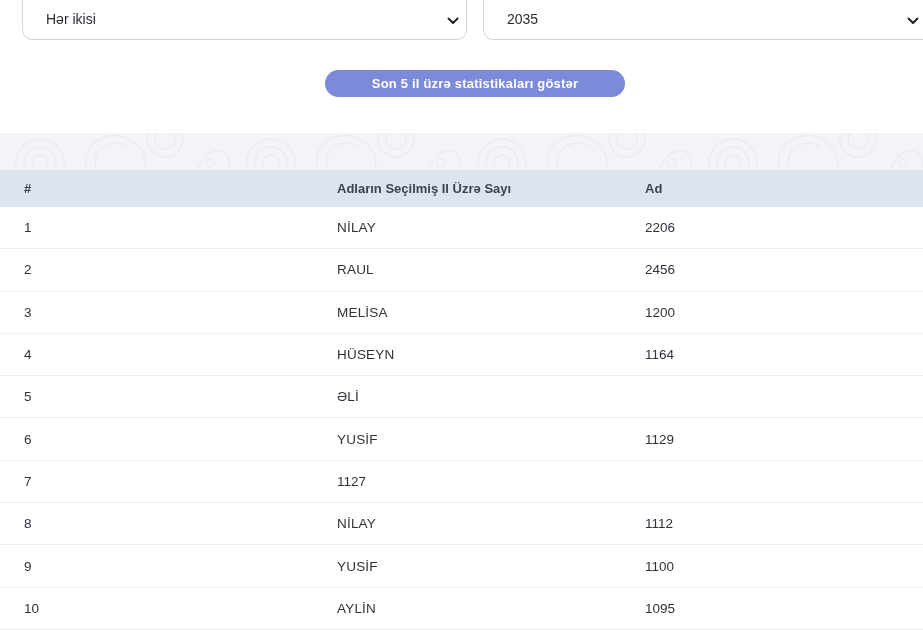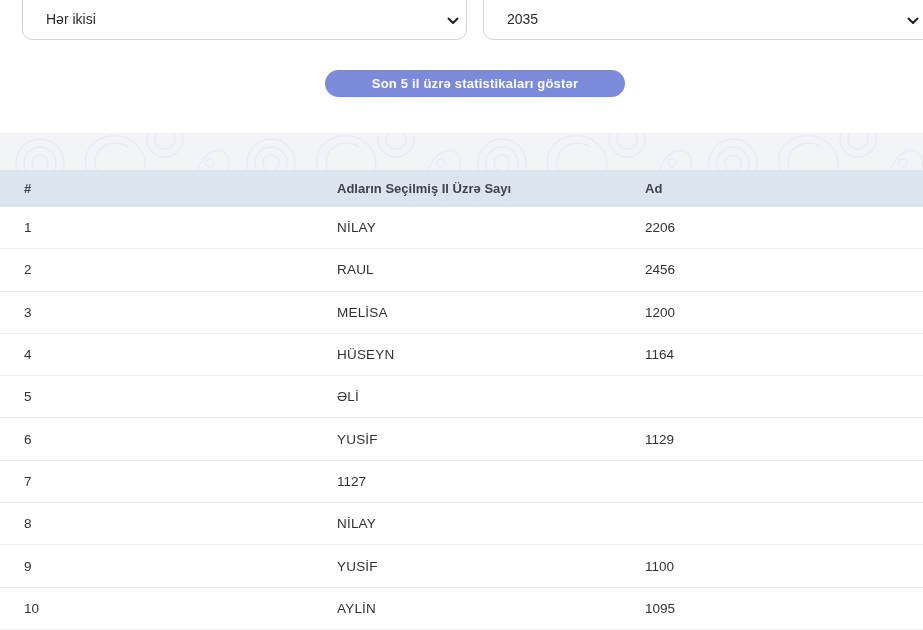--- a/index.html
+++ b/index.html
@@ -177,20 +177,21 @@
     </div>
 
     <div class="trow grid-row">
       <div>7</div>
       <div>1127</div>
     </div>
 
     <div class="trow grid-row">
       <div>8</div>
       <div class="cell-name">NİLAY</div>
+      <div>1112</div>
     </div>
 
     <div class="trow grid-row">
       <div>9</div>
       <div class="cell-name">YUSİF</div>
       <div>1100</div>
     </div>
 
     <div class="trow grid-row">
       <div>10</div>

